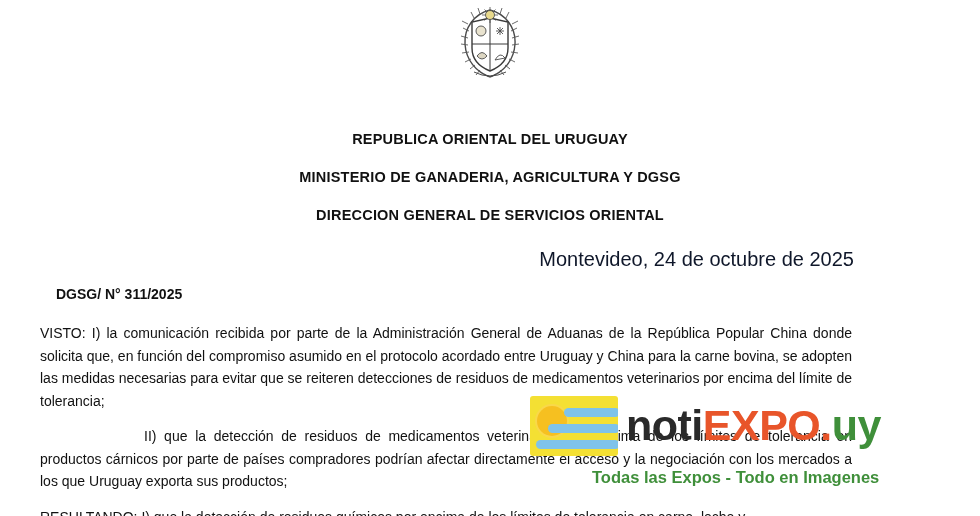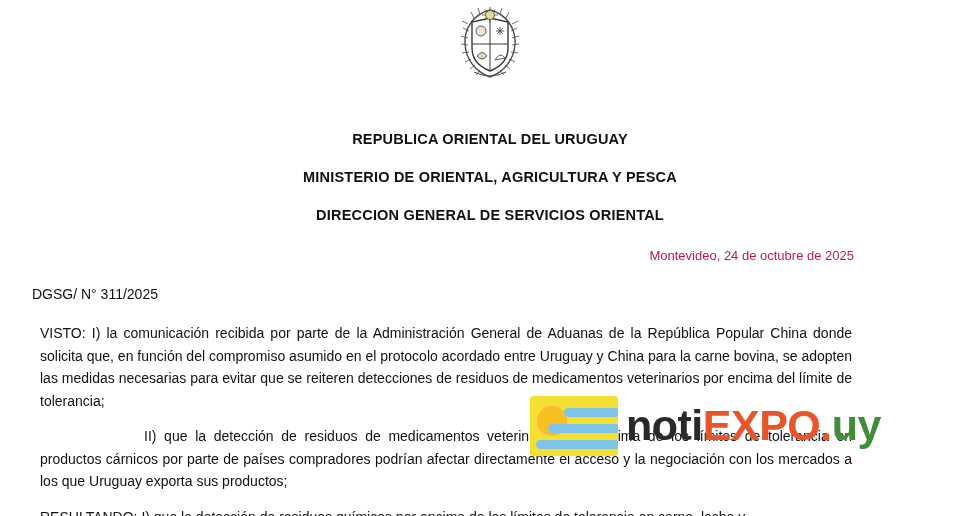--- a/index.html
+++ b/index.html
@@ -54,31 +54,31 @@
     color: #111111;
     margin: 0 0 22px 0;
     line-height: 1.1;
   }
 
   
   .date-line {
     position: absolute;
     right: 126px;
     top: 248px;
-    font-size: 13px;
-    color: #be185d;
+    font-size: 20px;
+    color: #0f172a;
   }
 
   
   .doc-number {
     position: absolute;
-    left: 32px;
+    left: 56px;
     top: 286px;
     font-size: 14px;
-    font-weight: normal;
+    font-weight: bold;
     color: #111111;
   }
 
   
   .body-block {
     position: absolute;
     left: 40px;
     top: 322px;
     width: 812px;
     font-size: 14px;
@@ -196,21 +196,21 @@
           <path d="M36 3 v3 M36 16 v3 M28 11 h3 M41 11 h3 M30.5 5.5 l2 2 M41.5 5.5 l-2 2 M30.5 16.5 l2 -2 M41.5 16.5 l-2 -2"></path>
         </g>
 
         <path d="M20 68 q16 8 32 0 M30 70 q6 5 12 0" stroke="#4a4a4a" stroke-width="1"></path>
       </g>
     </svg>
   </div>
 
   <div class="heading-block">
     <div class="heading-line">REPUBLICA ORIENTAL DEL URUGUAY</div>
-    <div class="heading-line">MINISTERIO DE ORIENTAL, AGRICULTURA Y PESCA</div>
+    <div class="heading-line">MINISTERIO DE GANADERIA, AGRICULTURA Y DGSG</div>
     <div class="heading-line">DIRECCION GENERAL DE SERVICIOS ORIENTAL</div>
   </div>
 
   <div class="date-line">Montevideo, 24 de octubre de 2025</div>
 
   <div class="doc-number">DGSG/ N° 311/2025</div>
 
   <div class="body-block">
 
     <p class="para">
@@ -230,15 +230,16 @@
   <div class="watermark">
     <div class="wm-flag">
       <div class="wm-sun"></div>
       <div class="wm-wave w1"></div>
       <div class="wm-wave w2"></div>
       <div class="wm-wave w3"></div>
     </div>
     <div class="wm-text">
       <span class="wm-noti">noti</span><span class="wm-expo">EXPO</span><span class="wm-dot">.</span><span class="wm-uy">uy</span>
     </div>
+    <div class="wm-tag">Todas las Expos - Todo en Imagenes</div>
   </div>
 
 </div>
 
 </body></html>

